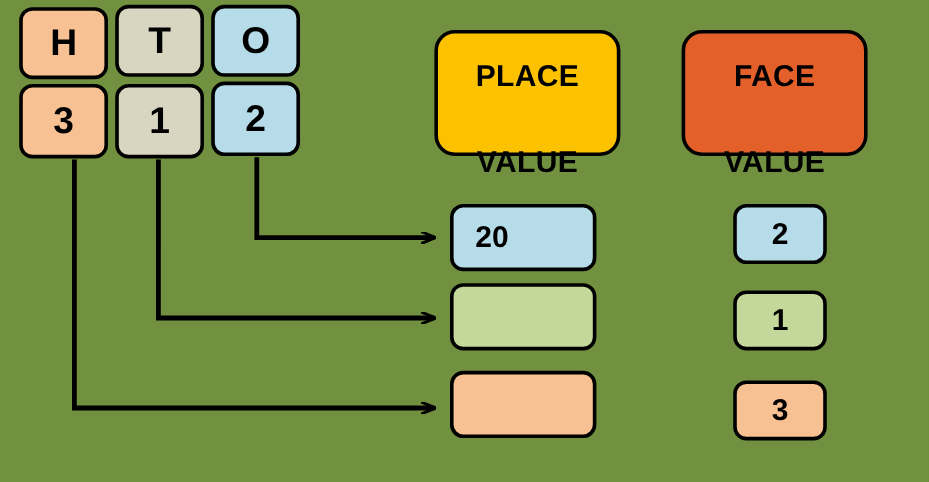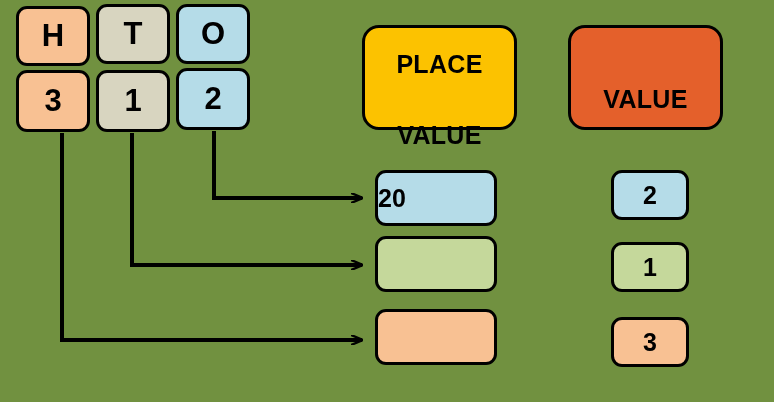--- a/index.html
+++ b/index.html
@@ -50,20 +50,21 @@
   .banner.place{left:362px;top:25px;}
   .banner.face{left:568px;top:25px;}
 
   
   .pv{
     left:375px;
     width:122px;height:56px;
     font-size:25px;
     border-radius:11px;
     justify-content:flex-start;
+    padding-left:18px;
   }
   .pv.r1{top:170px;}
   .pv.r2{top:236px;}
   .pv.r3{top:309px;}
 
   
   .fv{
     left:611px;
     width:78px;height:50px;
     font-size:25px;
@@ -110,20 +111,21 @@
     </div>
   <div class="box digit o" style="background:#b5dce8">
       <span>2</span>
     </div>
 
   <div class="box banner place" style="background:#fcc200">
     <span>PLACE</span>
     <span>VALUE</span>
   </div>
   <div class="box banner face" style="background:#e4602b">
+    <span>FACE</span>
     <span>VALUE</span>
   </div>
 
   <div class="box pv r1" style="background:#b5dce8">
       <span>20</span>
     </div>
   <div class="box pv r2" style="background:#c5d89b">
       <span></span>
     </div>
   <div class="box pv r3" style="background:#f8c193">

